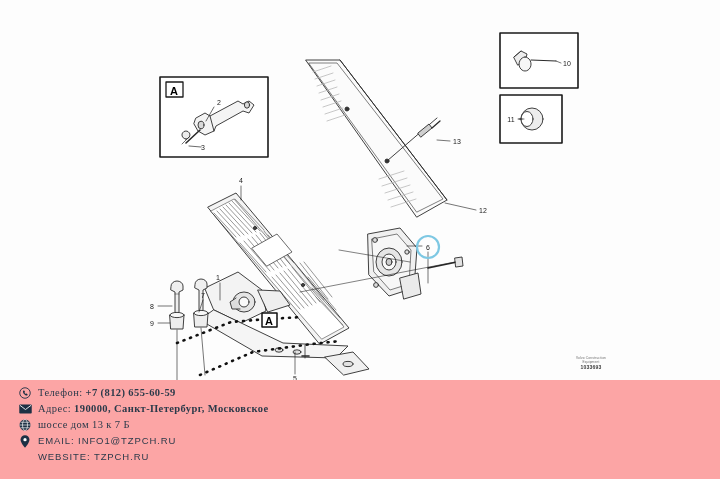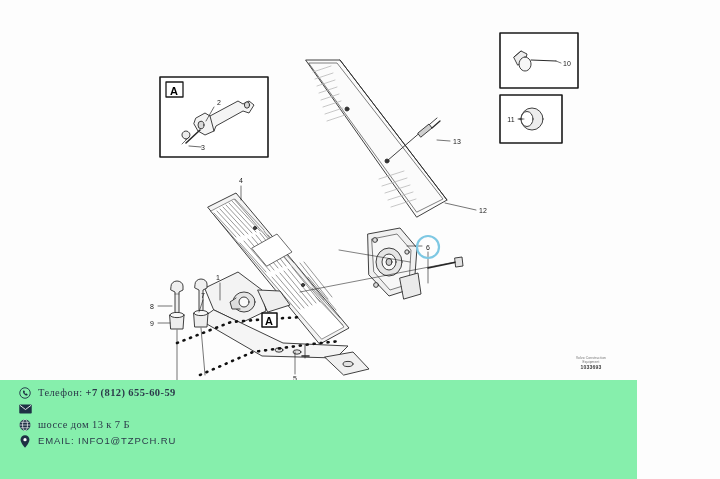--- a/index.html
+++ b/index.html
@@ -10,22 +10,22 @@
     position:relative;overflow:hidden;
   }
   #stage{position:absolute;left:0;top:0;width:720px;height:479px;background:#fdfdfd;}
 
   
   #drawing{position:absolute;left:0;top:0;width:720px;height:390px;}
   #drawing svg{display:block;}
 
   
   #footer{
-    position:absolute;left:0;top:380px;width:637px;height:99px;
-    background:#86efac;
+    position:absolute;left:0;top:380px;width:720px;height:99px;
+    background:#fca5a5;
   }
   .contact-block{
     position:absolute;left:12px;top:5px;width:330px;
   }
   .c-row{
     display:flex;align-items:flex-start;
     height:16px;
   }
   .c-icon{
     width:26px;min-width:26px;height:16px;
@@ -295,20 +295,24 @@
         </span>
       </div>
 
       <div class="c-row">
         <span class="c-icon">
           <svg width="13" height="10" viewBox="0 0 24 18">
             <rect x="0.5" y="0.5" width="23" height="17" rx="1.5" fill="#1d3044"></rect>
             <path d="M1.5 2 L12 10 L22.5 2" fill="none" stroke="#ffffff" stroke-width="1.6"></path>
           </svg>
         </span>
+        <span class="c-text">
+          <span>Адрес:</span>
+          <b>190000, Санкт-Петербург, Московское</b>
+        </span>
       </div>
 
       <div class="c-row">
         <span class="c-icon">
           <svg width="12" height="12" viewBox="0 0 24 24">
             <circle cx="12" cy="12" r="11" fill="#1d3044"></circle>
             <g stroke="#ffffff" stroke-width="1.3" fill="none">
               <ellipse cx="12" cy="12" rx="5" ry="11"></ellipse>
               <line x1="1" y1="12" x2="23" y2="12"></line>
               <path d="M3.2 6.5 H20.8 M3.2 17.5 H20.8"></path>
@@ -321,17 +325,21 @@
       <div class="c-row">
         <span class="c-icon">
           <svg width="10" height="13" viewBox="0 0 18 24">
             <path d="M9 0.5 C4.3 .5 .8 4 .8 8.6 C.8 14.6 9 23.3 9 23.3 C9 23.3 17.2 14.6 17.2 8.6 C17.2 4 13.7 .5 9 .5 Z" fill="#1d3044"></path>
             <circle cx="9" cy="8.6" r="3" fill="#ffffff"></circle>
           </svg>
         </span>
         <span class="c-text mono">EMAIL: INFO1@TZPCH.RU</span>
       </div>
 
+      <div class="c-row">
+        <span class="c-icon"></span>
+        <span class="c-text mono">WEBSITE: TZPCH.RU</span>
+      </div>
 
     </div>
 
   </div>
 </div>
 
 </body></html>

